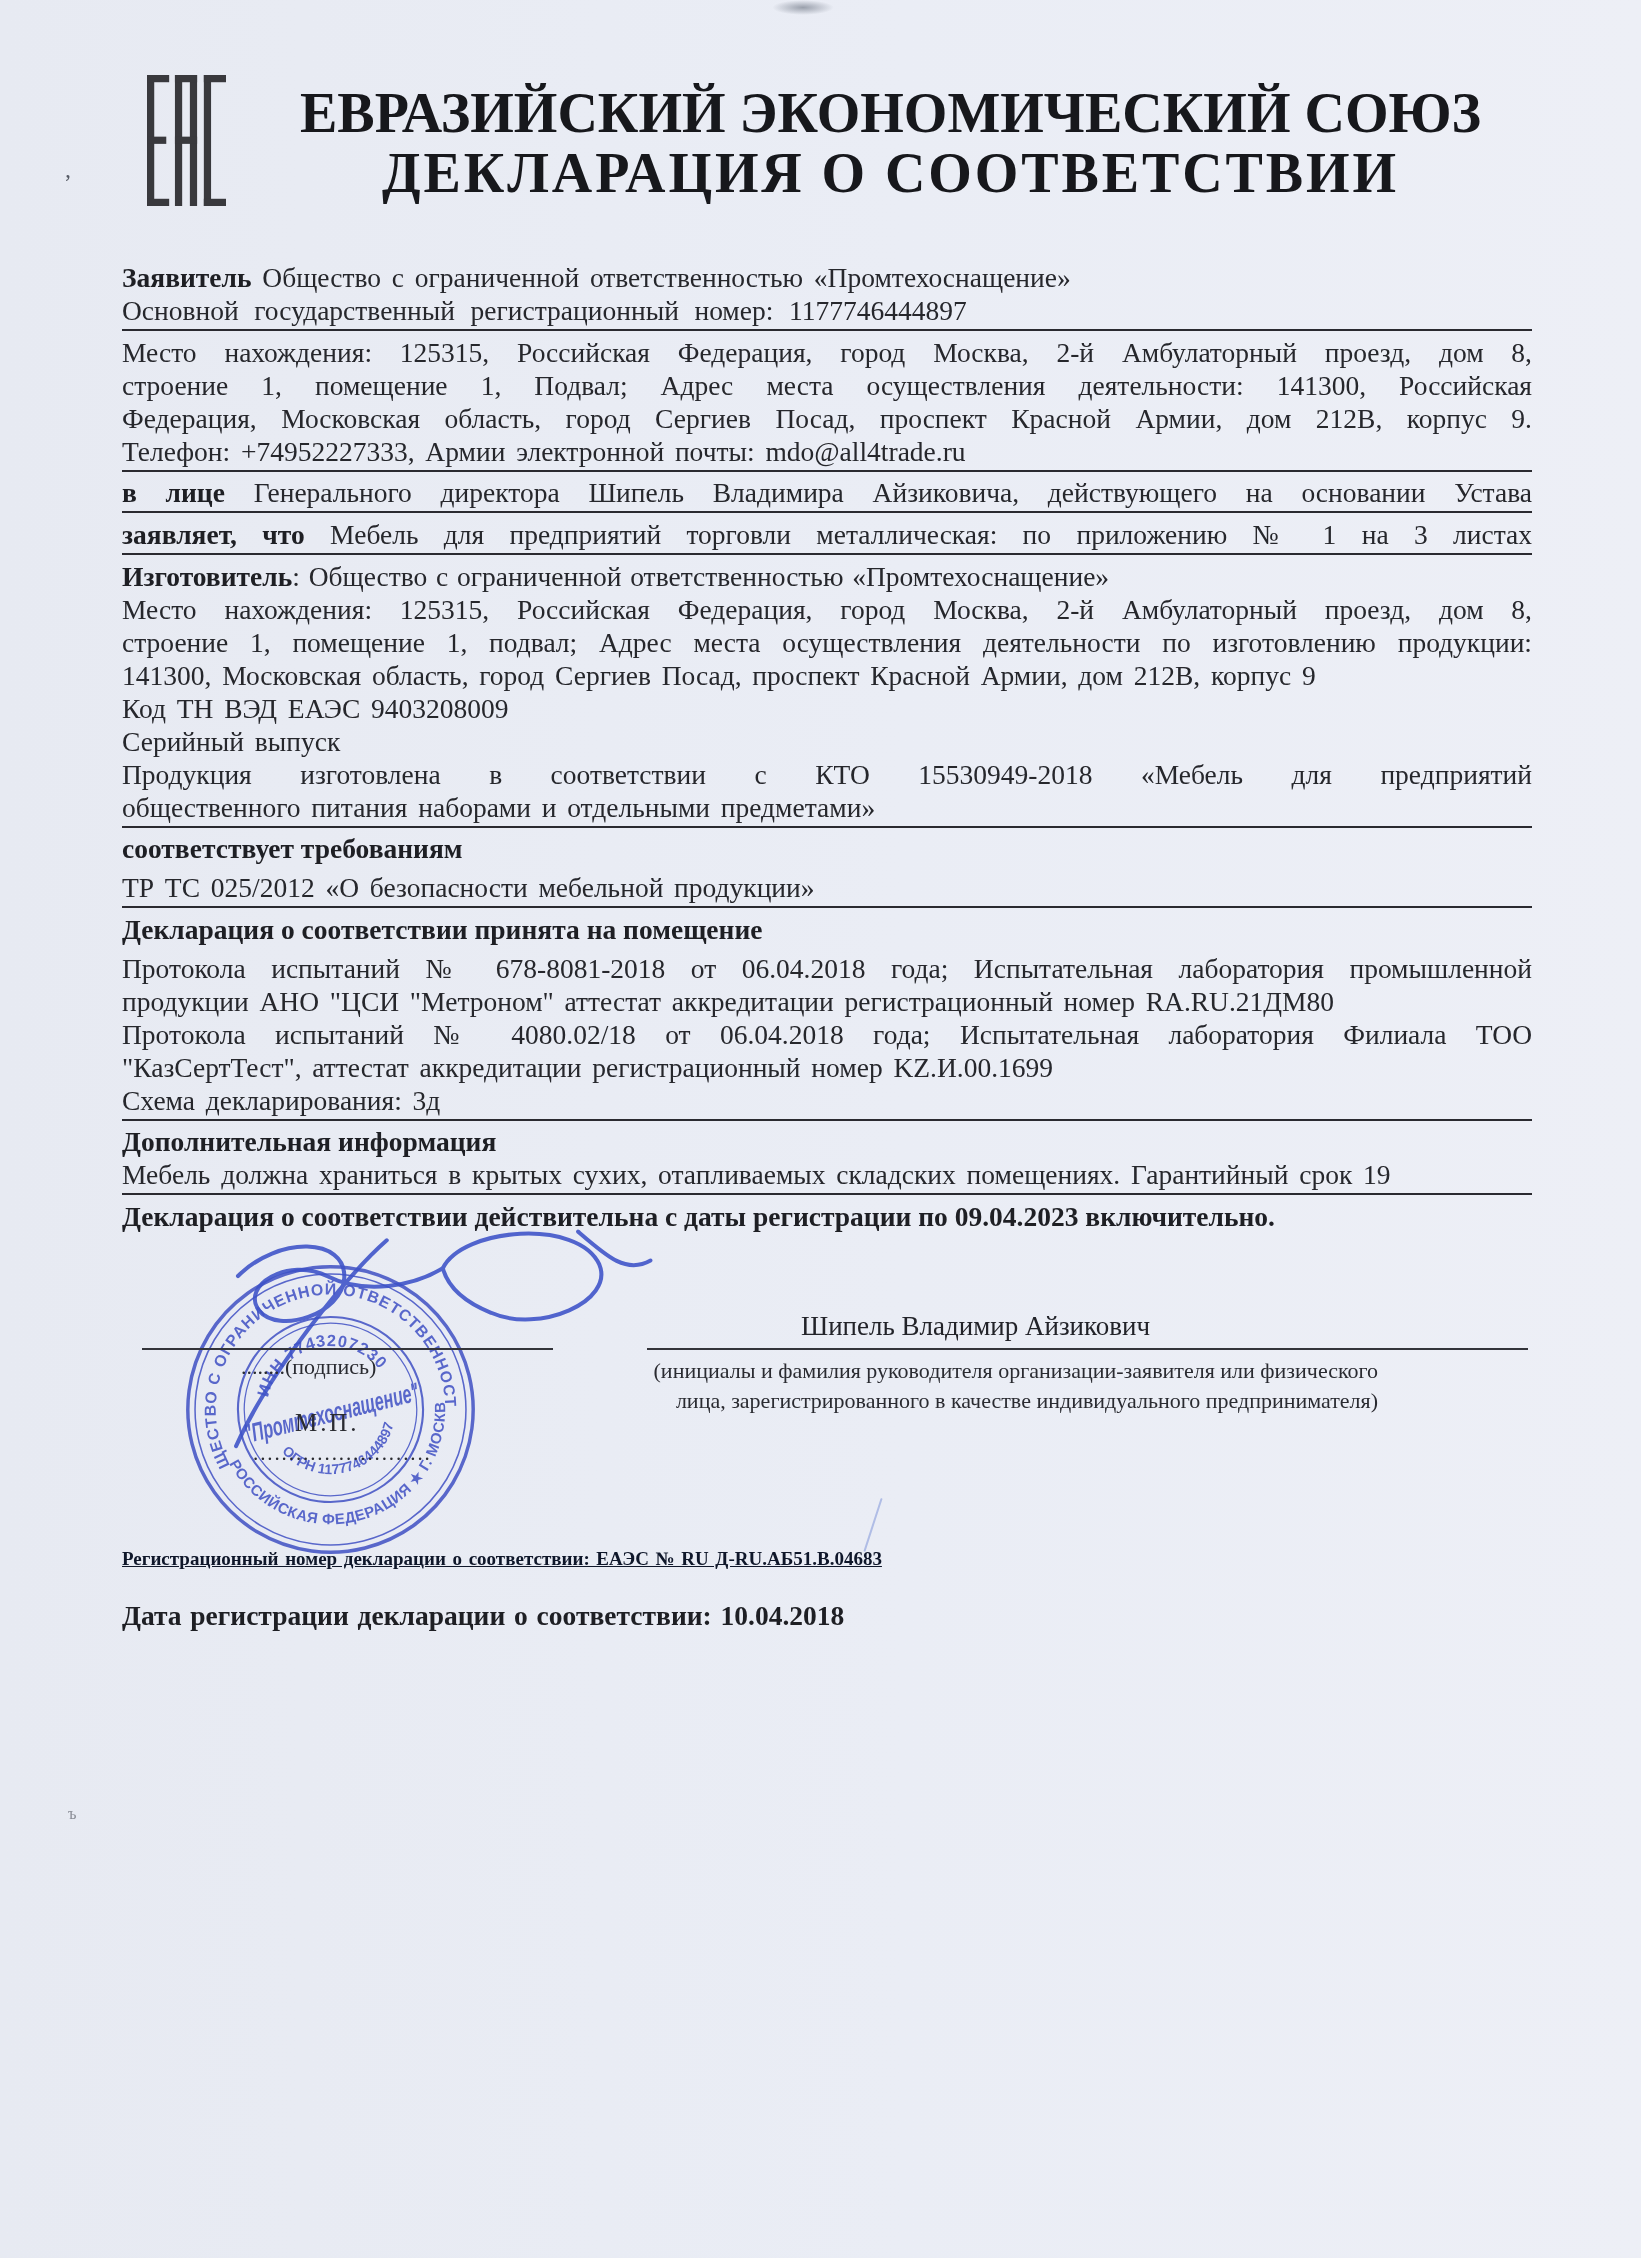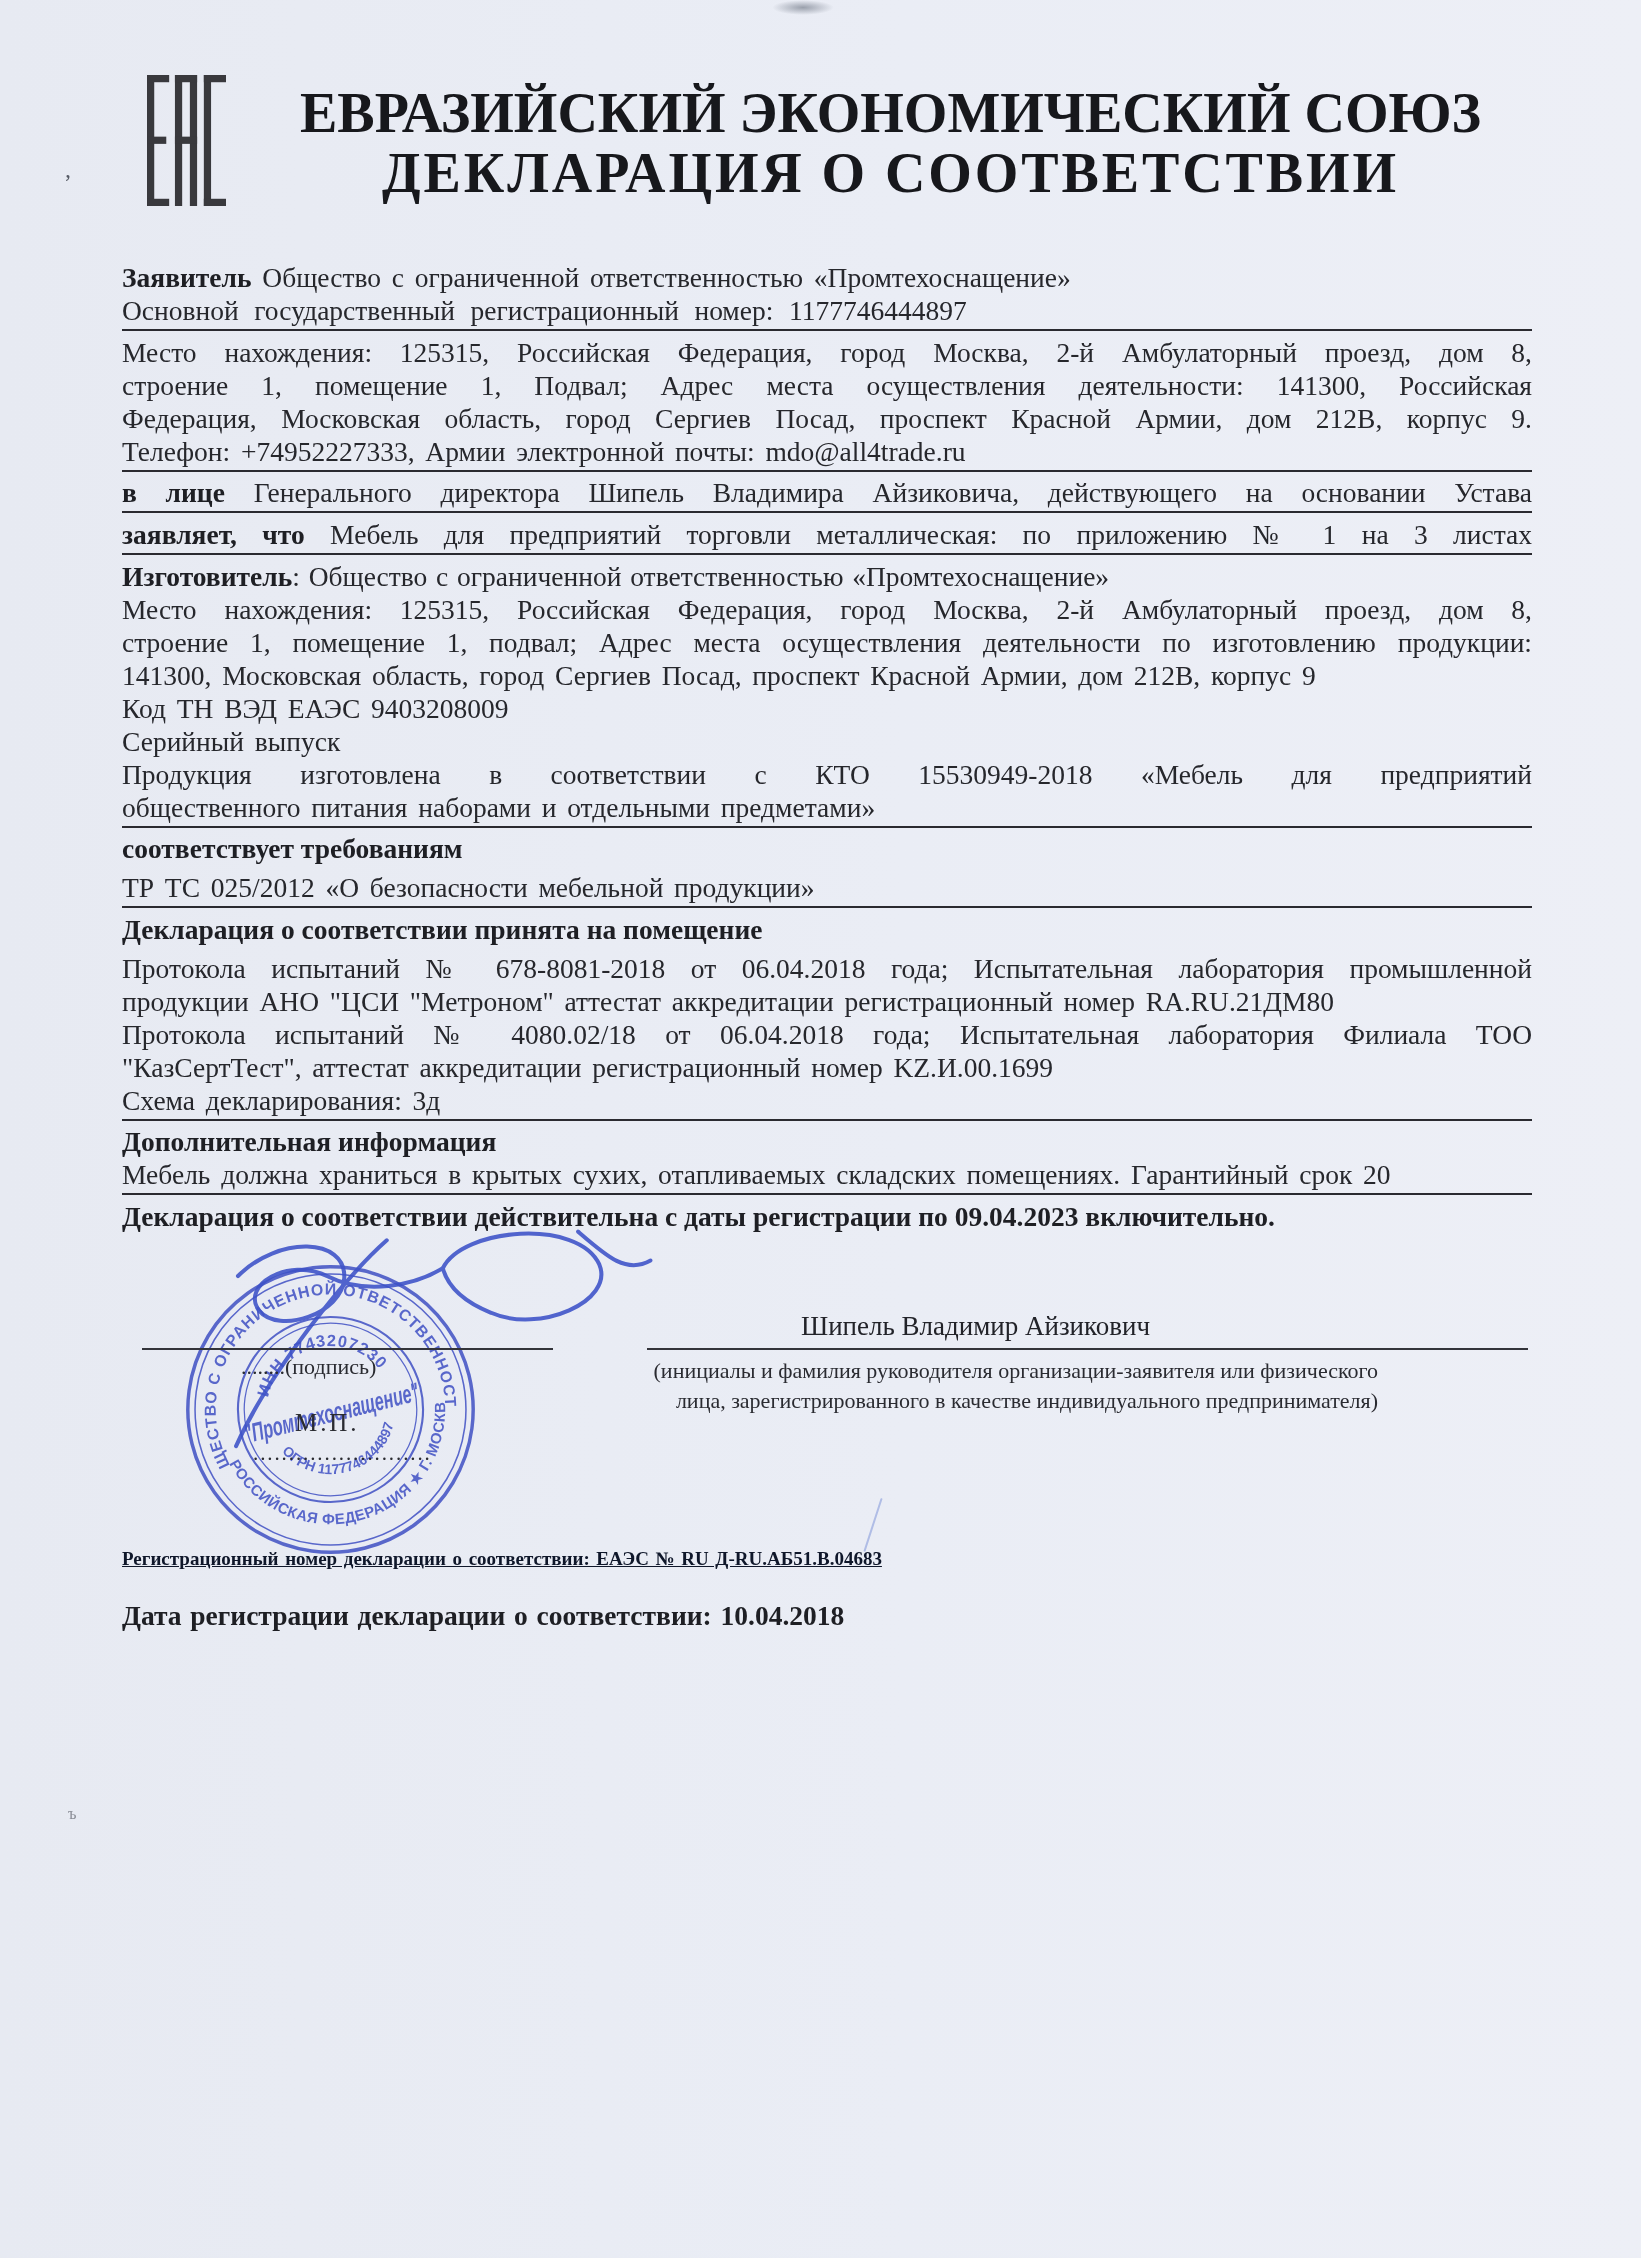--- a/index.html
+++ b/index.html
@@ -115,21 +115,21 @@
 
     <div class="line b mt4">Декларация о соответствии принята на помещение</div>
     <div class="line jl mt6">Протокола испытаний № 678-8081-2018 от 06.04.2018 года; Испытательная лаборатория промышленной</div>
     <div class="line nl">продукции АНО "ЦСИ "Метроном" аттестат аккредитации регистрационный номер RA.RU.21ДМ80</div>
     <div class="line jl">Протокола испытаний № 4080.02/18 от 06.04.2018 года; Испытательная лаборатория Филиала ТОО</div>
     <div class="line nl">"КазСертТест", аттестат аккредитации регистрационный номер KZ.И.00.1699</div>
     <div class="line nl">Схема декларирования: 3д</div>
     <hr class="rule">
 
     <div class="line b">Дополнительная информация</div>
-    <div class="line nl">Мебель должна храниться в крытых сухих, отапливаемых складских помещениях. Гарантийный срок 20</div>
+    <div class="line nl">Мебель должна храниться в крытых сухих, отапливаемых складских помещениях. Гарантийный срок 19</div>
     <hr class="rule">
 
     <div class="line b mt4">Декларация о соответствии действительна с даты регистрации по 09.04.2023 включительно.</div>
   </div>
 
   <svg class="stamp" viewBox="0 0 306 306">
     <defs>
       <path id="arcTop" d="M 38.1 183.8 A 119 119 0 1 1 267.9 183.8"></path>
       <path id="arcBot" d="M 36.6 177.7 A 119 119 0 0 0 269.4 177.7"></path>
       <path id="arcInnTop" d="M 89.2 170.1 A 66 66 0 1 1 216.8 170.1"></path>

